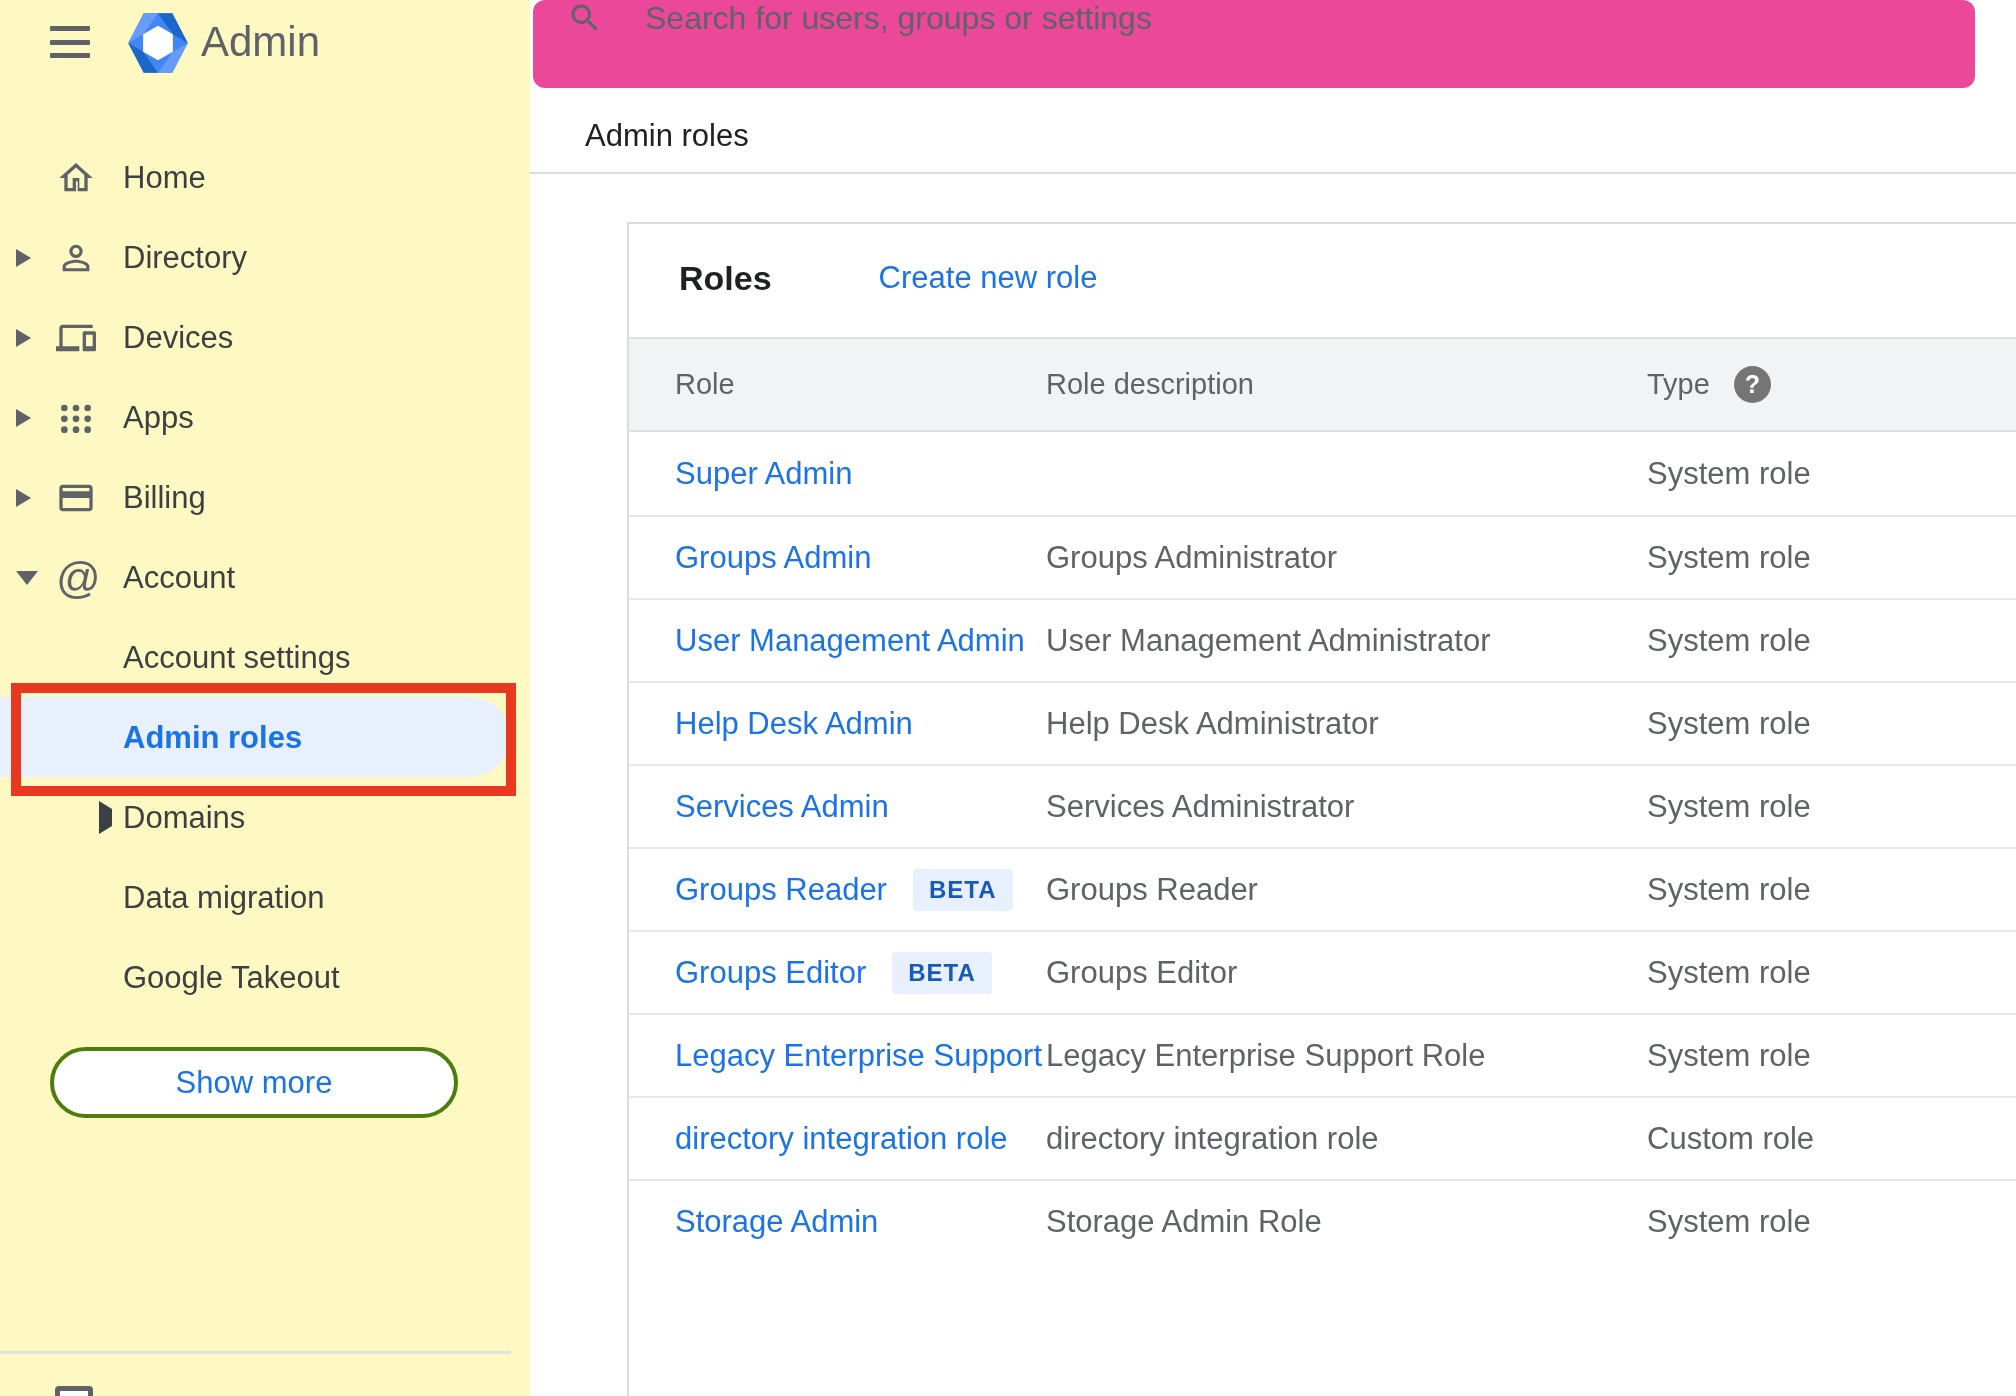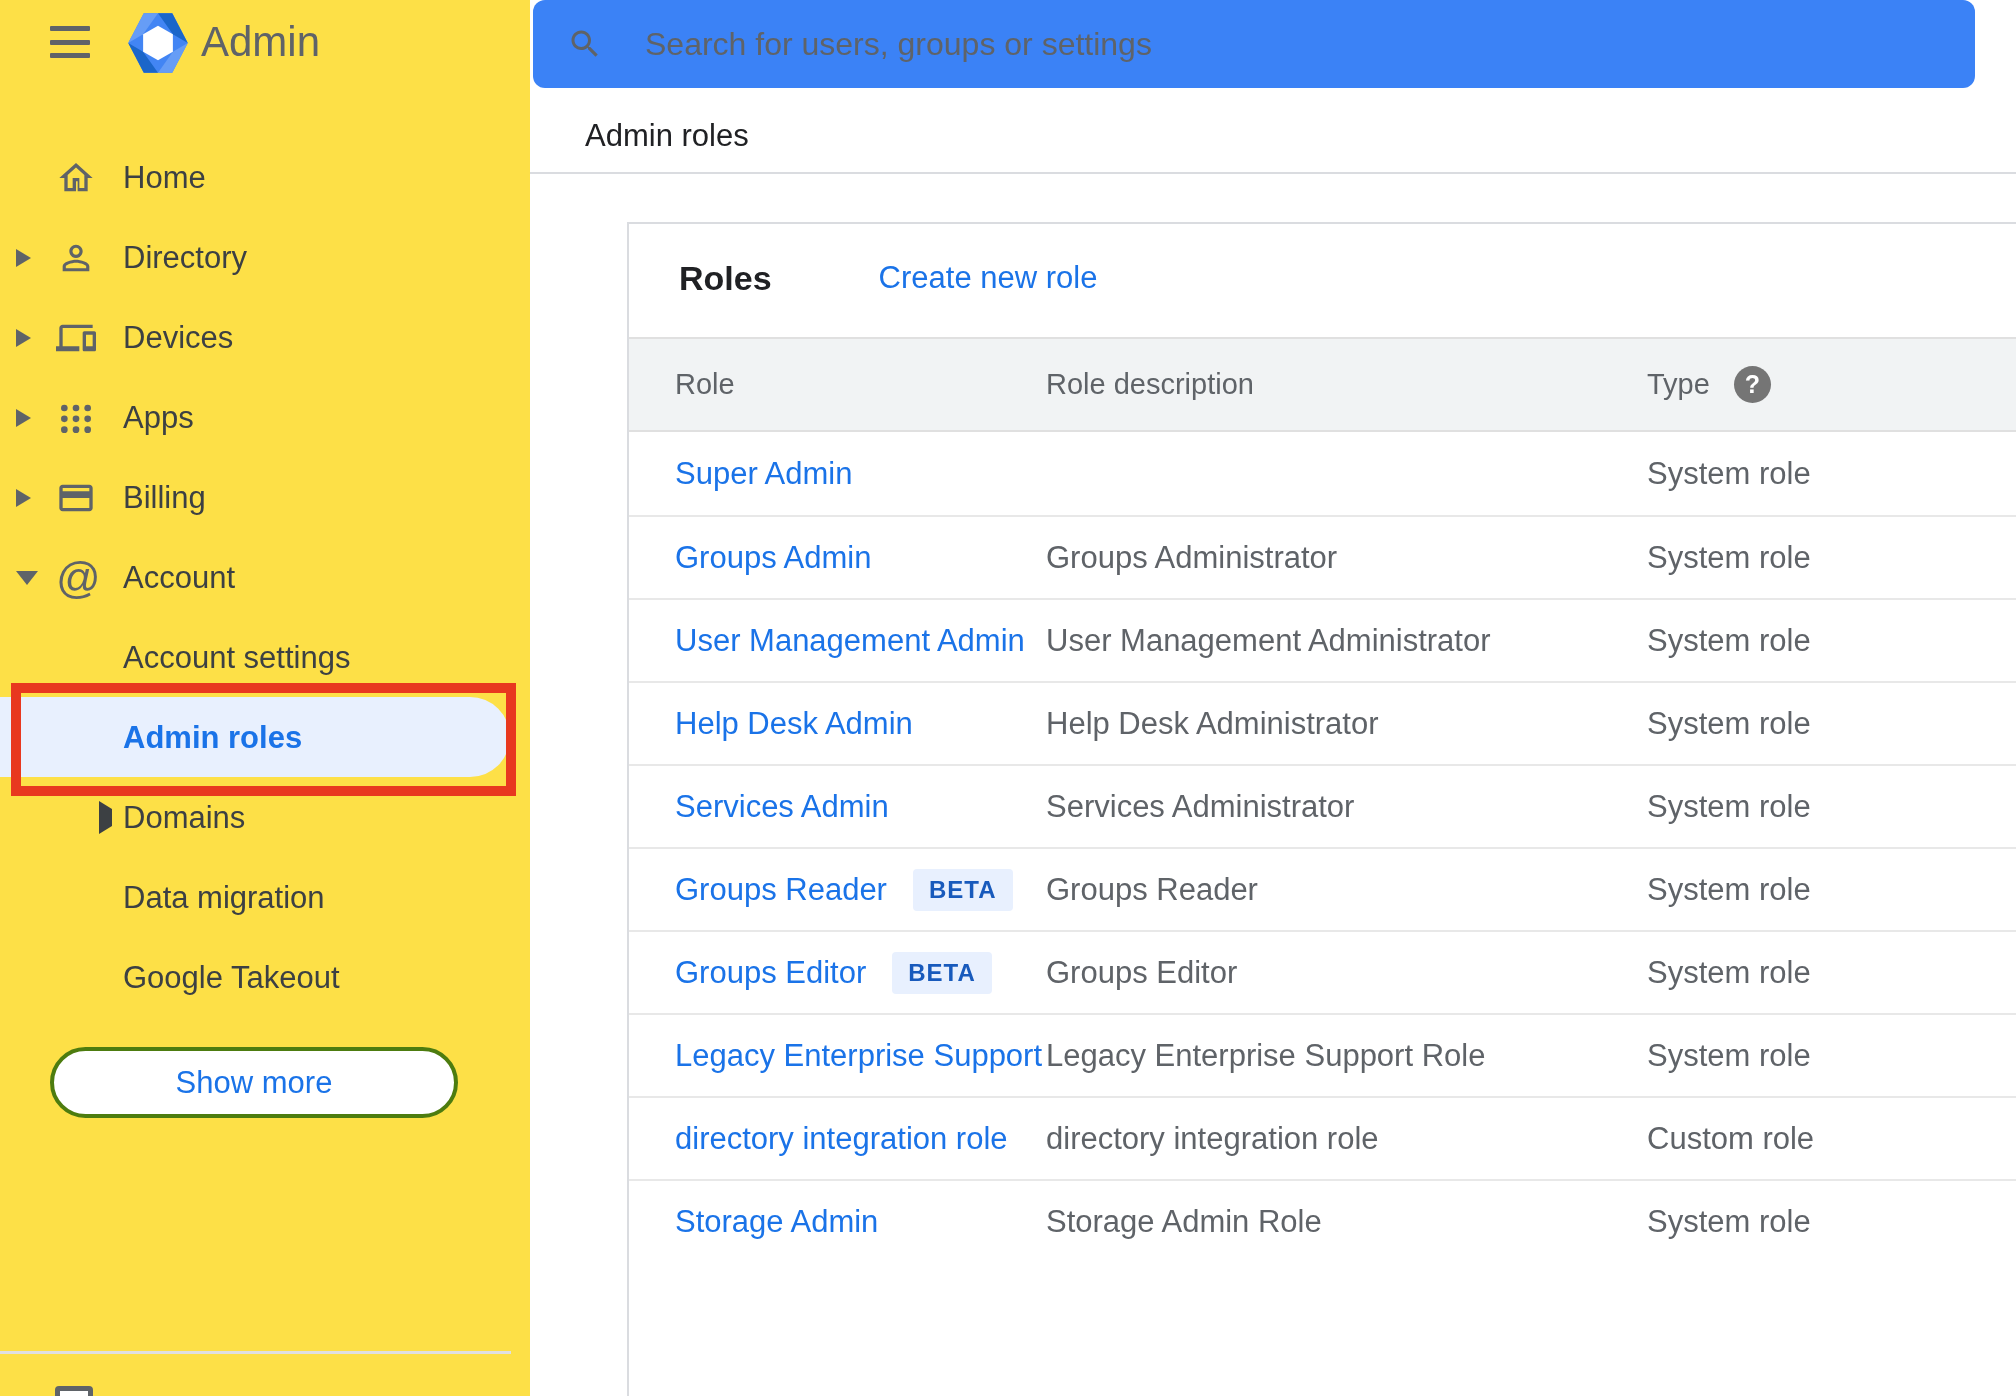--- a/index.html
+++ b/index.html
@@ -8,21 +8,21 @@
   .root { position:relative; width:2016px; height:1396px; }
 
   
   .hamburger { position:absolute; left:50px; top:26px; width:40px; height:32px;
                display:flex; flex-direction:column; justify-content:space-between; cursor:pointer; }
   .hamburger span { display:block; height:5px; background:#5f6368; border-radius:1px; }
   .logo { position:absolute; left:127px; top:12px; width:62px; height:62px; }
   .app-title { position:absolute; left:201px; top:18px; font-size:42px; color:#5f6368; letter-spacing:0; }
 
   
-  .sidebar { position:absolute; left:0; top:0; width:530px; height:1396px; background:#fde047; }
+  .sidebar { position:absolute; left:0; top:0; width:530px; height:1396px; background:#fef9c3; }
   .nav-item { position:absolute; left:0; width:530px; height:80px; display:flex; align-items:center; cursor:pointer; }
   .nav-item .arrow-slot { position:absolute; left:16px; width:24px; display:flex; justify-content:flex-start; }
   .tri-right { width:0; height:0; border-left:15px solid #5f6368;
                border-top:9px solid transparent; border-bottom:9px solid transparent; }
   .tri-down  { width:0; height:0; border-top:14px solid #5f6368;
                border-left:11px solid transparent; border-right:11px solid transparent; }
   .nav-icon { position:absolute; left:56px; width:40px; height:40px; color:#5f6368; }
   .nav-icon svg { width:40px; height:40px; fill:#5f6368; }
   .at-glyph { font-size:44px; color:#5f6368; line-height:40px; }
   .nav-label { position:absolute; left:123px; font-size:31px; color:#3c4043; }
@@ -41,21 +41,21 @@
                border:4px solid #4d7c0f; border-radius:36px; background:#fff;
                color:#1a73e8; font-size:31px; font-weight:500; cursor:pointer;
                display:flex; align-items:center; justify-content:center;
                font-family:"Liberation Sans","DejaVu Sans",sans-serif; }
   .sidebar-bottom-divider { position:absolute; left:0; top:1351px; width:511px; height:3px; background:#e0e0e0; }
   .partial-icon { position:absolute; left:55px; top:1386px; width:38px; height:26px;
                   border:5px solid #5f6368; border-radius:4px; background:#fff; }
 
   
   .searchbar { position:absolute; left:533px; top:0; width:1442px; height:88px;
-               background:#3b82f6; border-radius:12px; display:flex; align-items:center; }
+               background:#ec4899; border-radius:12px; display:flex; align-items:flex-start; }
   .search-icon { margin-left:34px; width:36px; height:36px; flex:0 0 auto; }
   .search-icon svg { width:36px; height:36px; fill:#5f6368; }
   .search-input { margin-left:42px; flex:1; border:none; outline:none; background:transparent;
                   font-size:32px; color:#202124; font-family:"Liberation Sans","DejaVu Sans",sans-serif; }
   .search-input::placeholder { color:#5f6368; opacity:1; }
 
   .breadcrumb { position:absolute; left:585px; top:118px; font-size:31px; color:#202124; }
   .main-divider { position:absolute; left:530px; top:172px; width:1486px; height:2px; background:#dadce0; }
 
   .card { position:absolute; left:627px; top:222px; width:1389px; height:1174px;

